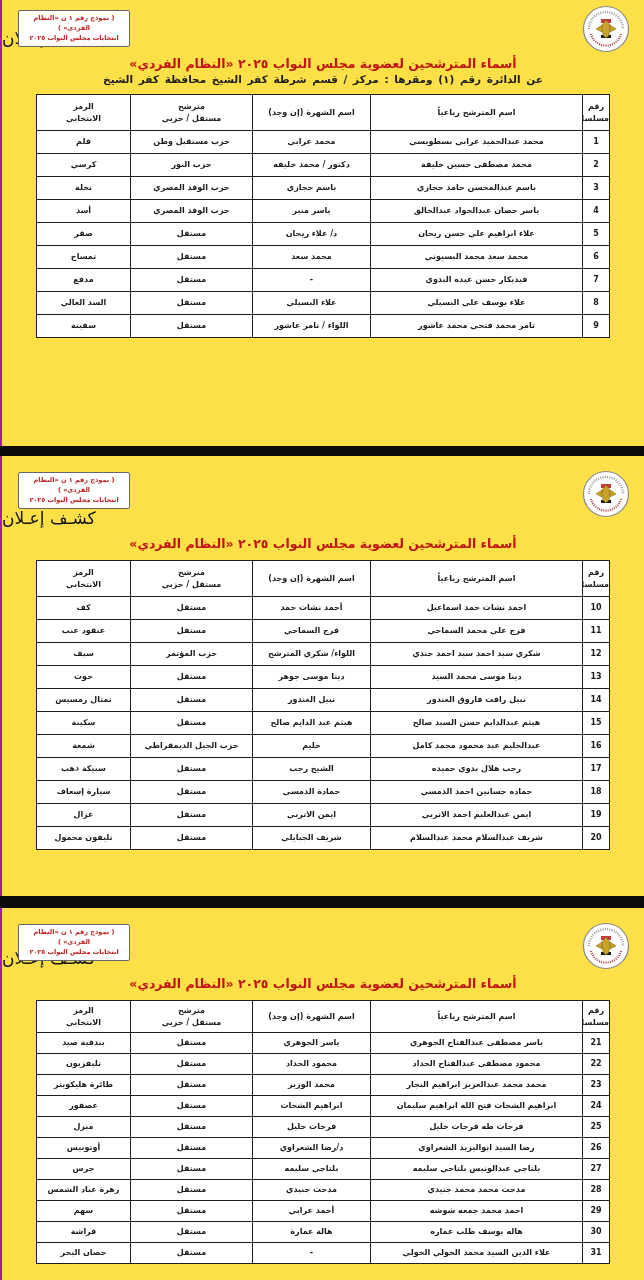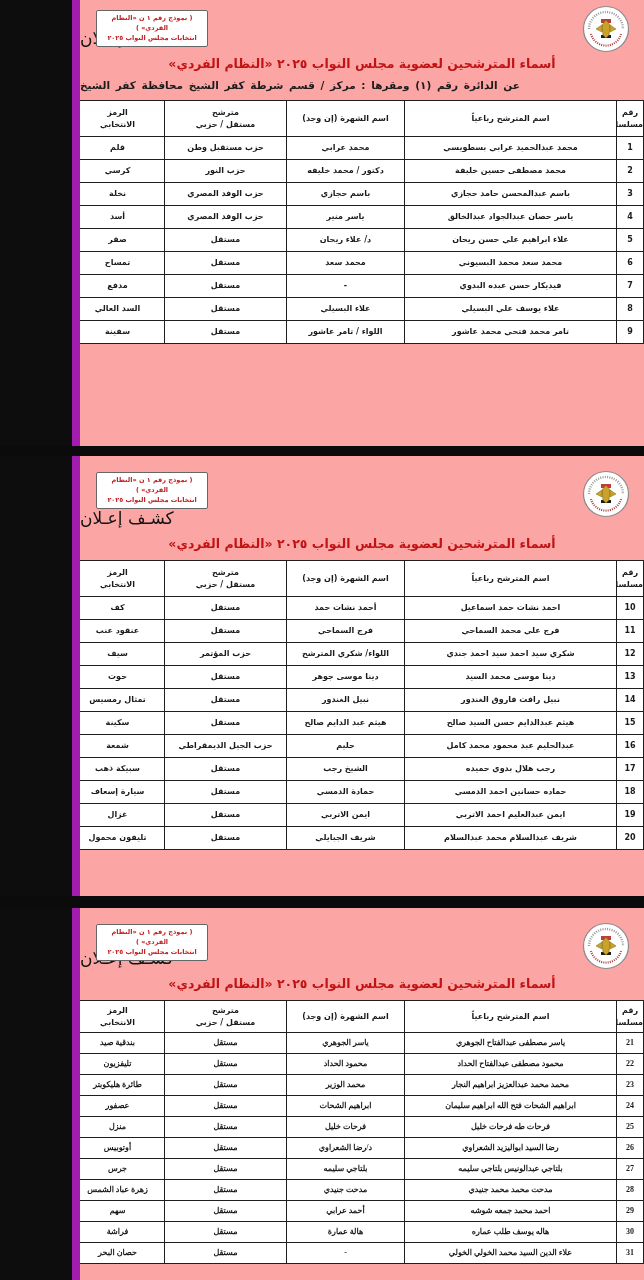--- a/index.html
+++ b/index.html
@@ -3,22 +3,22 @@
 <meta charset="utf-8">
 <style>
   * { margin:0; padding:0; box-sizing:border-box; }
   html,body { background:#0d0d0d; }
   body {
     width:644px; height:1280px; overflow:hidden;
     font-family:"DejaVu Sans", sans-serif;
     direction:rtl;
   }
   .page {
-    position:relative; width:572px; background:#fca5a5;
-    border-left:8px solid #a21caf;
+    position:relative; width:644px; background:#fde047;
+    border-left:2px solid #a21caf;
     overflow:hidden;
   }
   .page-1 { height:446px; }
   .page-2 { height:440px; }
   .page-3 { height:372px; }
   .page-sep { width:644px; background:#0b0b0b; }
   .sep-1 { height:10px; }
   .sep-2 { height:12px; }
 
   .form-box {
@@ -41,40 +41,40 @@
   }
   .page-1 .doc-title { margin-top:28px; }
   .page-2 .doc-title { margin-top:52px; }
   .page-3 .doc-title { margin-top:40px; }
 
   .doc-subtitle {
     text-align:center; font-size:12.5px; font-weight:700; color:#c01414;
     margin-top:8px;
   }
   .district-line {
-    text-align:left; font-size:10.5px; font-weight:700; color:#1c1c1c;
-    margin-top:8px; word-spacing:2px;
+    text-align:center; font-size:10.5px; font-weight:700; color:#1c1c1c;
+    margin-top:2px; word-spacing:2px;
   }
 
   table.cand {
     width:573px; margin:9px auto 0 auto;
     border-collapse:collapse; direction:rtl; table-layout:fixed;
     background:#fff;
   }
   table.cand th, table.cand td {
     border:1px solid #1e1e1e;
     font-weight:700; color:#1b1b1b; text-align:center; vertical-align:middle;
     overflow:hidden;
   }
   table.cand th {
     height:36px; font-size:8px; line-height:1.45; white-space:pre-line;
   }
   .page-3 table.cand th { height:32px; }
   table.cand td { height:23px; font-size:8px; line-height:1.1; }
-  .page-3 table.cand td { height:21px;font-family:Liberation Serif, serif; }
+  .page-3 table.cand td { height:21px; }
   col.w-serial { width:27px; }
   col.w-name   { width:212px; }
   col.w-shohra { width:118px; }
   col.w-party  { width:122px; }
   col.w-symbol { width:94px; }
   td.col-serial { font-size:9px; font-family:"DejaVu Sans", sans-serif; }
 </style>
 </head>
 <body>
 

